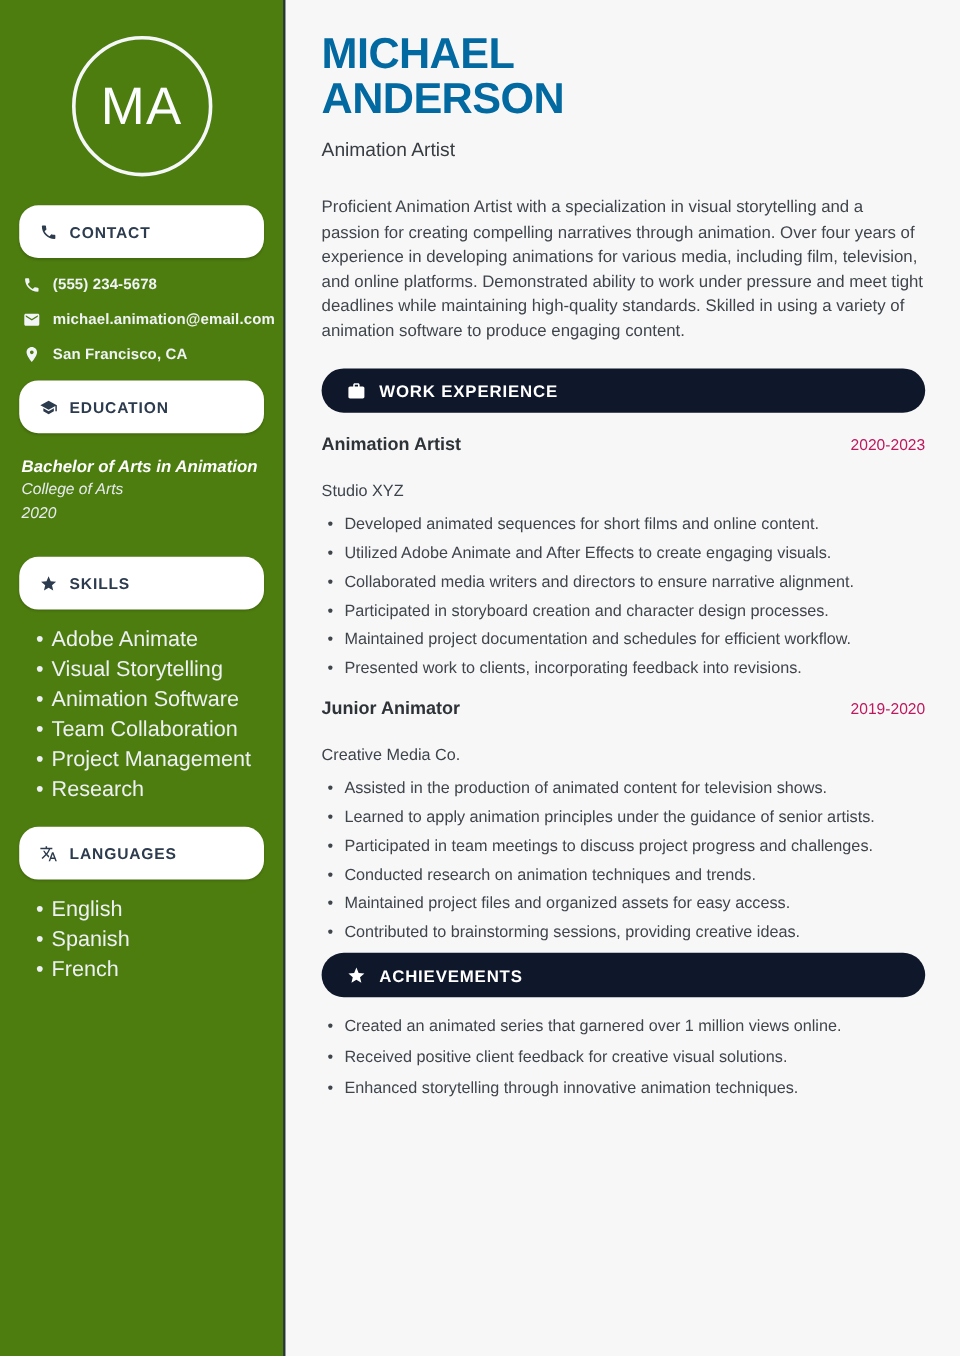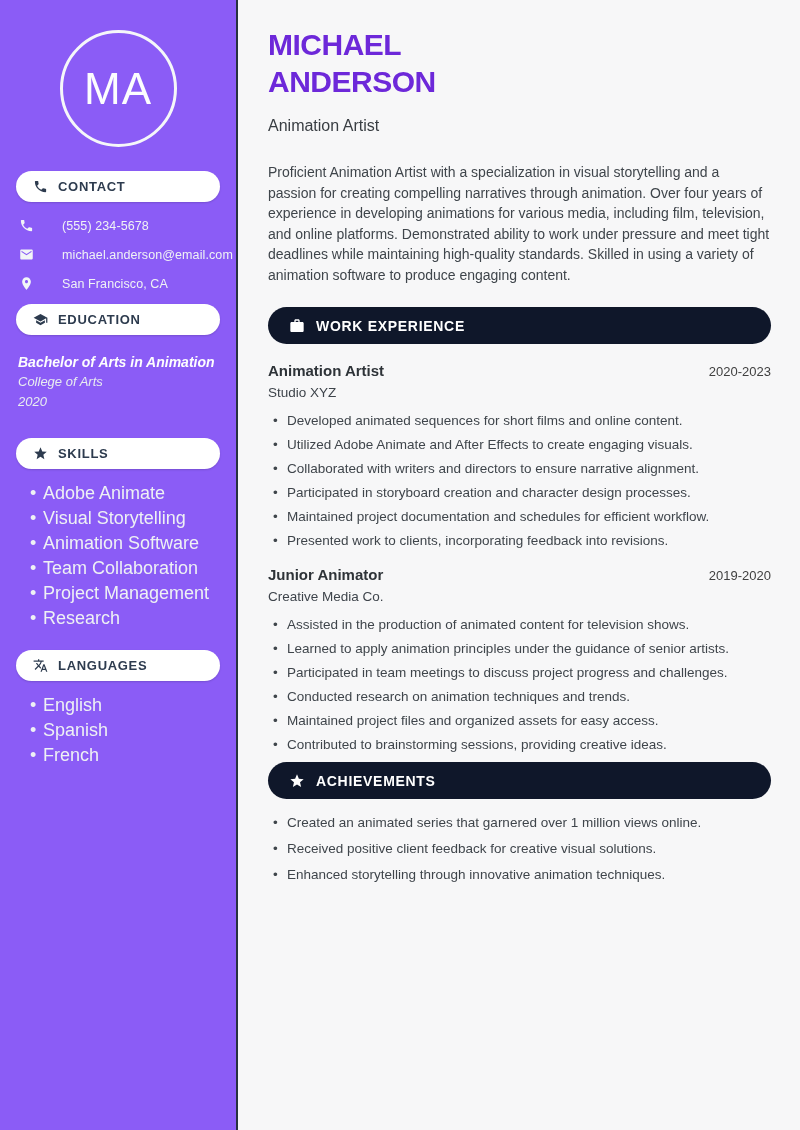--- a/index.html
+++ b/index.html
@@ -8,62 +8,63 @@
     font-family: "Liberation Sans", "DejaVu Sans", sans-serif;
     display: flex;
     background: #f7f7f8;
     overflow: hidden;
   }
 
   
   .sidebar {
     width: 238px;
     min-width: 238px;
-    background: #8b5cf6;
+    background: #4d7c0f;
     border-right: 2px solid #27323f;
     color: #eef1f4;
     padding: 0 16px;
   }
   .avatar {
     width: 117px; height: 117px;
     margin: 30px auto 0;
     border: 3px solid #f5f7f9;
     border-radius: 50%;
     display: flex; align-items: center; justify-content: center;
     color: #fcfdfe;
     font-size: 44px;
     font-weight: 500;
     letter-spacing: 1px;
   }
   .side-pill {
     margin-top: 24px;
-    height: 31px;
+    height: 44px;
     background: #ffffff;
     border-radius: 16px;
     display: flex; align-items: center;
     padding-left: 17px;
     gap: 10px;
     color: #2d3b4e;
     font-size: 13px;
     font-weight: 700;
     letter-spacing: 0.7px;
     box-shadow: 0 1px 2px rgba(0,0,0,0.15);
   }
   .side-pill svg { width: 15px; height: 15px; fill: #2d3b4e; flex: 0 0 auto; }
   .pill-gap-contact { margin-top: 24px; }
   .pill-gap-education { margin-top: 8px; }
   .pill-gap-skills { margin-top: 26px; }
   .pill-gap-languages { margin-top: 23px; }
 
   .contact-list { margin-top: 15px; }
   .contact-row {
-    display: flex; align-items: center;
-    gap: 28px;
+    display: flex; align-items: flex-start;
+    gap: 10px;
     margin-bottom: 12px;
     min-height: 17px;
+    font-weight: bold;
   }
   .contact-row svg { width: 15px; height: 15px; fill: #f2f5f7; flex: 0 0 auto; margin-left: 3px; }
   .contact-text { font-size: 12.5px; color: #f0f3f5; letter-spacing: 0.1px; }
 
   .edu-block { margin-top: 17px; padding-left: 2px; font-style: italic; }
   .edu-degree { font-size: 14px; font-weight: 700; color: #fdfdfe; line-height: 20px; }
   .edu-school, .edu-year { font-size: 13px; color: #e8ecf0; line-height: 20px; }
 
   .side-list { list-style: none; margin-top: 16px; padding-left: 14px; }
   .side-list li {
@@ -80,23 +81,23 @@
     color: #eef1f4;
   }
 
   
   .main {
     flex: 1;
     padding: 26px 29px 0 30px;
     background: #f7f7f8;
   }
   .name {
-    font-size: 30px;
+    font-size: 36px;
     font-weight: 700;
-    color: #6d28d9;
+    color: #0369a1;
     line-height: 37px;
     letter-spacing: -0.5px;
     white-space: pre-line;
   }
   .job-subtitle {
     margin-top: 17px;
     font-size: 16px;
     color: #383d42;
   }
   .summary {
@@ -117,22 +118,22 @@
     font-size: 14px;
     font-weight: 700;
     letter-spacing: 0.7px;
   }
   .banner svg { width: 16px; height: 16px; fill: #ffffff; flex: 0 0 auto; }
   .banner-achievements { margin-top: 7px; }
 
   .job { margin-top: 18px; }
   .job-head { display: flex; justify-content: space-between; align-items: baseline; }
   .job-title { font-size: 15px; font-weight: 700; color: #2e3338; }
-  .job-dates { font-size: 13px; color: #404040; }
-  .job-company { margin-top: 6px; font-size: 13.5px; color: #3e444b; }
+  .job-dates { font-size: 13px; color: #be185d; }
+  .job-company { margin-top: 22px; font-size: 13.5px; color: #3e444b; }
 
   .main-list { list-style: none; margin-top: 14px; padding-left: 4px; }
   .main-list li {
     position: relative;
     font-size: 13.5px;
     color: #3f454b;
     line-height: 14px;
     margin-bottom: 10px;
     padding-left: 15px;
   }
@@ -162,21 +163,21 @@
     <div class="contact-row">
       <svg viewBox="0 0 24 24">
           <path d="M6.62 10.79c1.44 2.83 3.76 5.14 6.59 6.59l2.2-2.2c.27-.27.67-.36 1.02-.24 1.12.37 2.33.57 3.57.57.55 0 1 .45 1 1V20c0 .55-.45 1-1 1-9.39 0-17-7.61-17-17 0-.55.45-1 1-1h3.5c.55 0 1 .45 1 1 0 1.25.2 2.45.57 3.57.11.35.03.74-.25 1.02l-2.2 2.2z"></path>
         </svg>
       <span class="contact-text">(555) 234-5678</span>
     </div>
     <div class="contact-row">
       <svg viewBox="0 0 24 24">
           <path d="M20 4H4c-1.1 0-1.99.9-1.99 2L2 18c0 1.1.9 2 2 2h16c1.1 0 2-.9 2-2V6c0-1.1-.9-2-2-2zm0 4l-8 5-8-5V6l8 5 8-5v2z"></path>
         </svg>
-      <span class="contact-text">michael.anderson@email.com</span>
+      <span class="contact-text">michael.animation@email.com</span>
     </div>
     <div class="contact-row">
       <svg viewBox="0 0 24 24">
           <path d="M12 2C8.13 2 5 5.13 5 9c0 5.25 7 13 7 13s7-7.75 7-13c0-3.87-3.13-7-7-7zm0 9.5c-1.38 0-2.5-1.12-2.5-2.5s1.12-2.5 2.5-2.5 2.5 1.12 2.5 2.5-1.12 2.5-2.5 2.5z"></path>
         </svg>
       <span class="contact-text">San Francisco, CA</span>
     </div>
   </div>
 
   <div class="side-pill pill-gap-education">
@@ -234,21 +235,21 @@
 
   <section class="job">
     <div class="job-head">
       <span class="job-title">Animation Artist</span>
       <span class="job-dates">2020-2023</span>
     </div>
     <div class="job-company">Studio XYZ</div>
     <ul class="main-list">
       <li>Developed animated sequences for short films and online content.</li>
       <li>Utilized Adobe Animate and After Effects to create engaging visuals.</li>
-      <li>Collaborated with writers and directors to ensure narrative alignment.</li>
+      <li>Collaborated media writers and directors to ensure narrative alignment.</li>
       <li>Participated in storyboard creation and character design processes.</li>
       <li>Maintained project documentation and schedules for efficient workflow.</li>
       <li>Presented work to clients, incorporating feedback into revisions.</li>
     </ul>
   </section>
 
   <section class="job">
     <div class="job-head">
       <span class="job-title">Junior Animator</span>
       <span class="job-dates">2019-2020</span>

